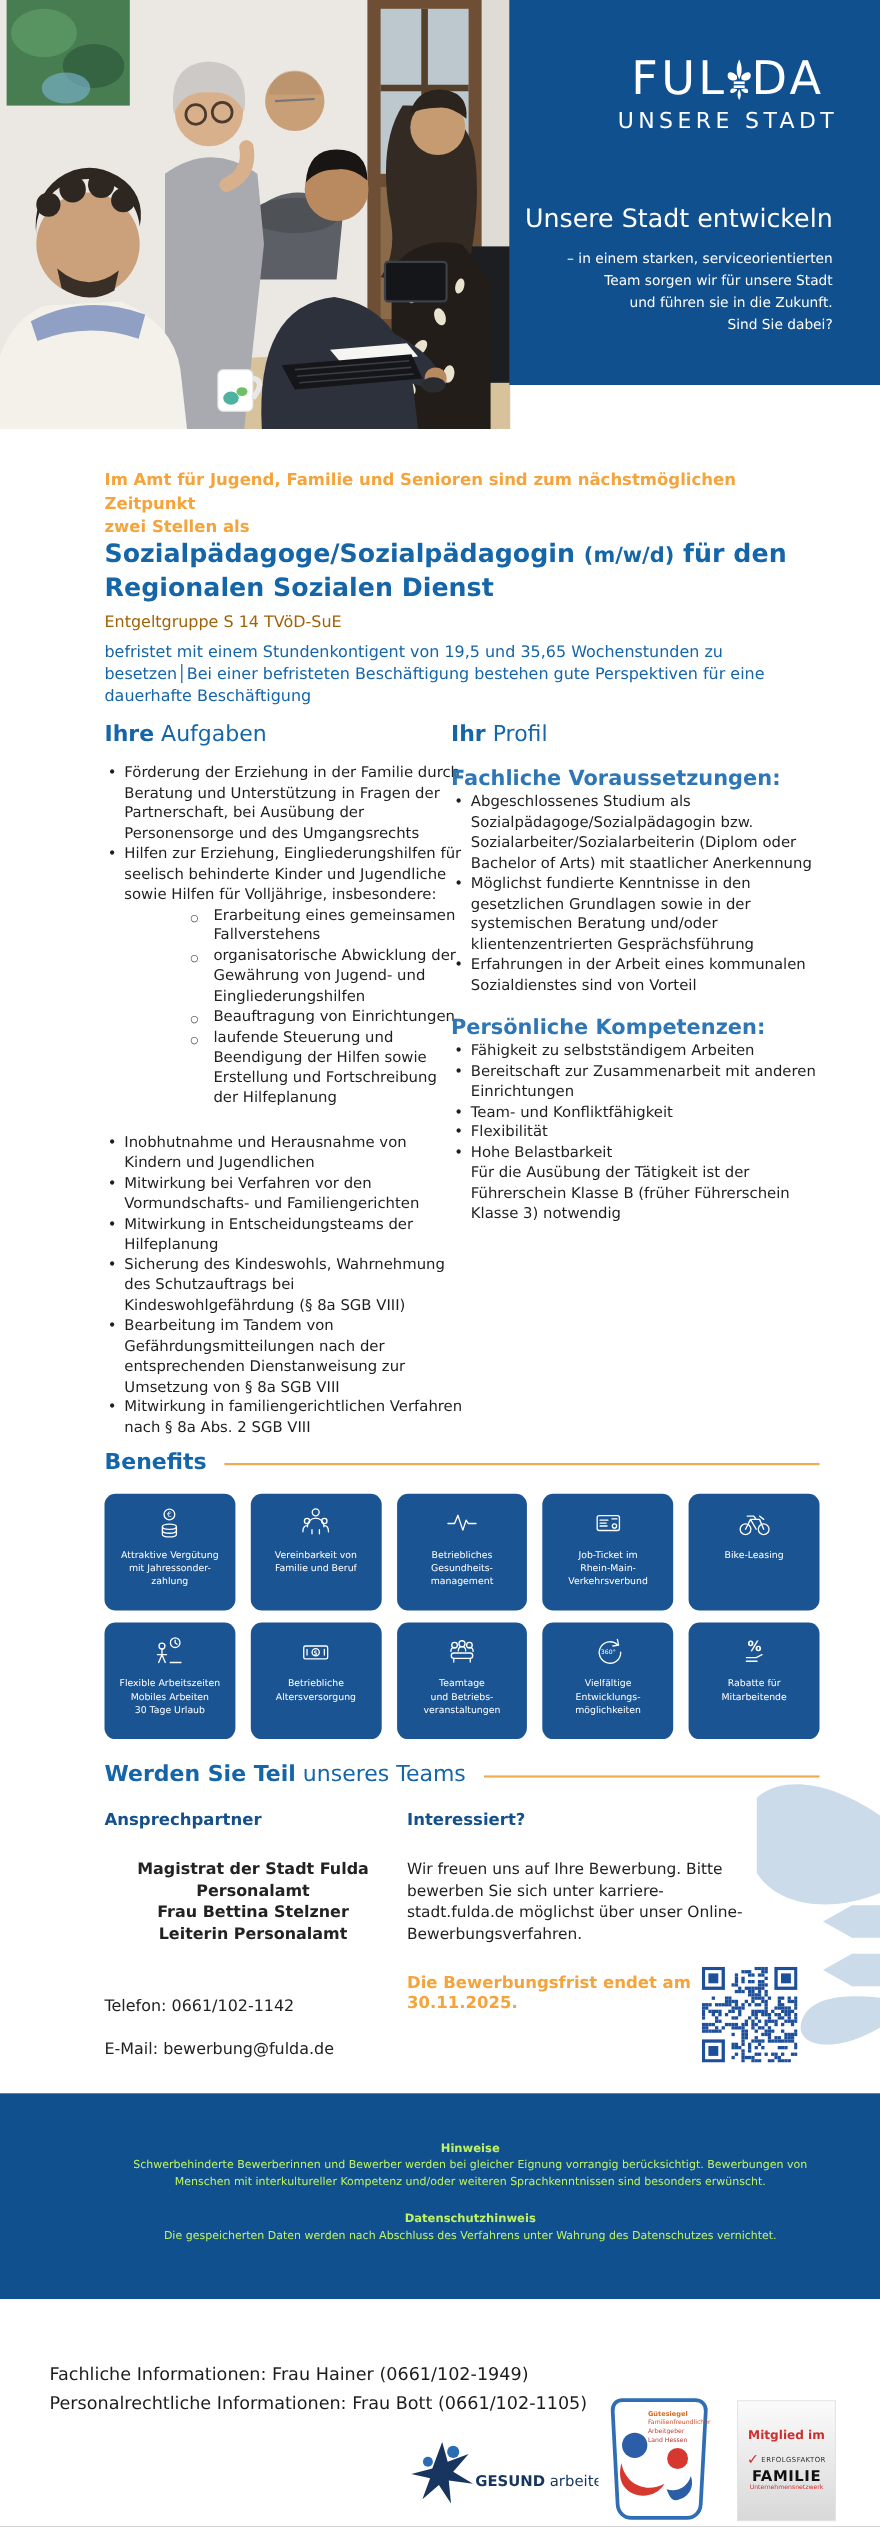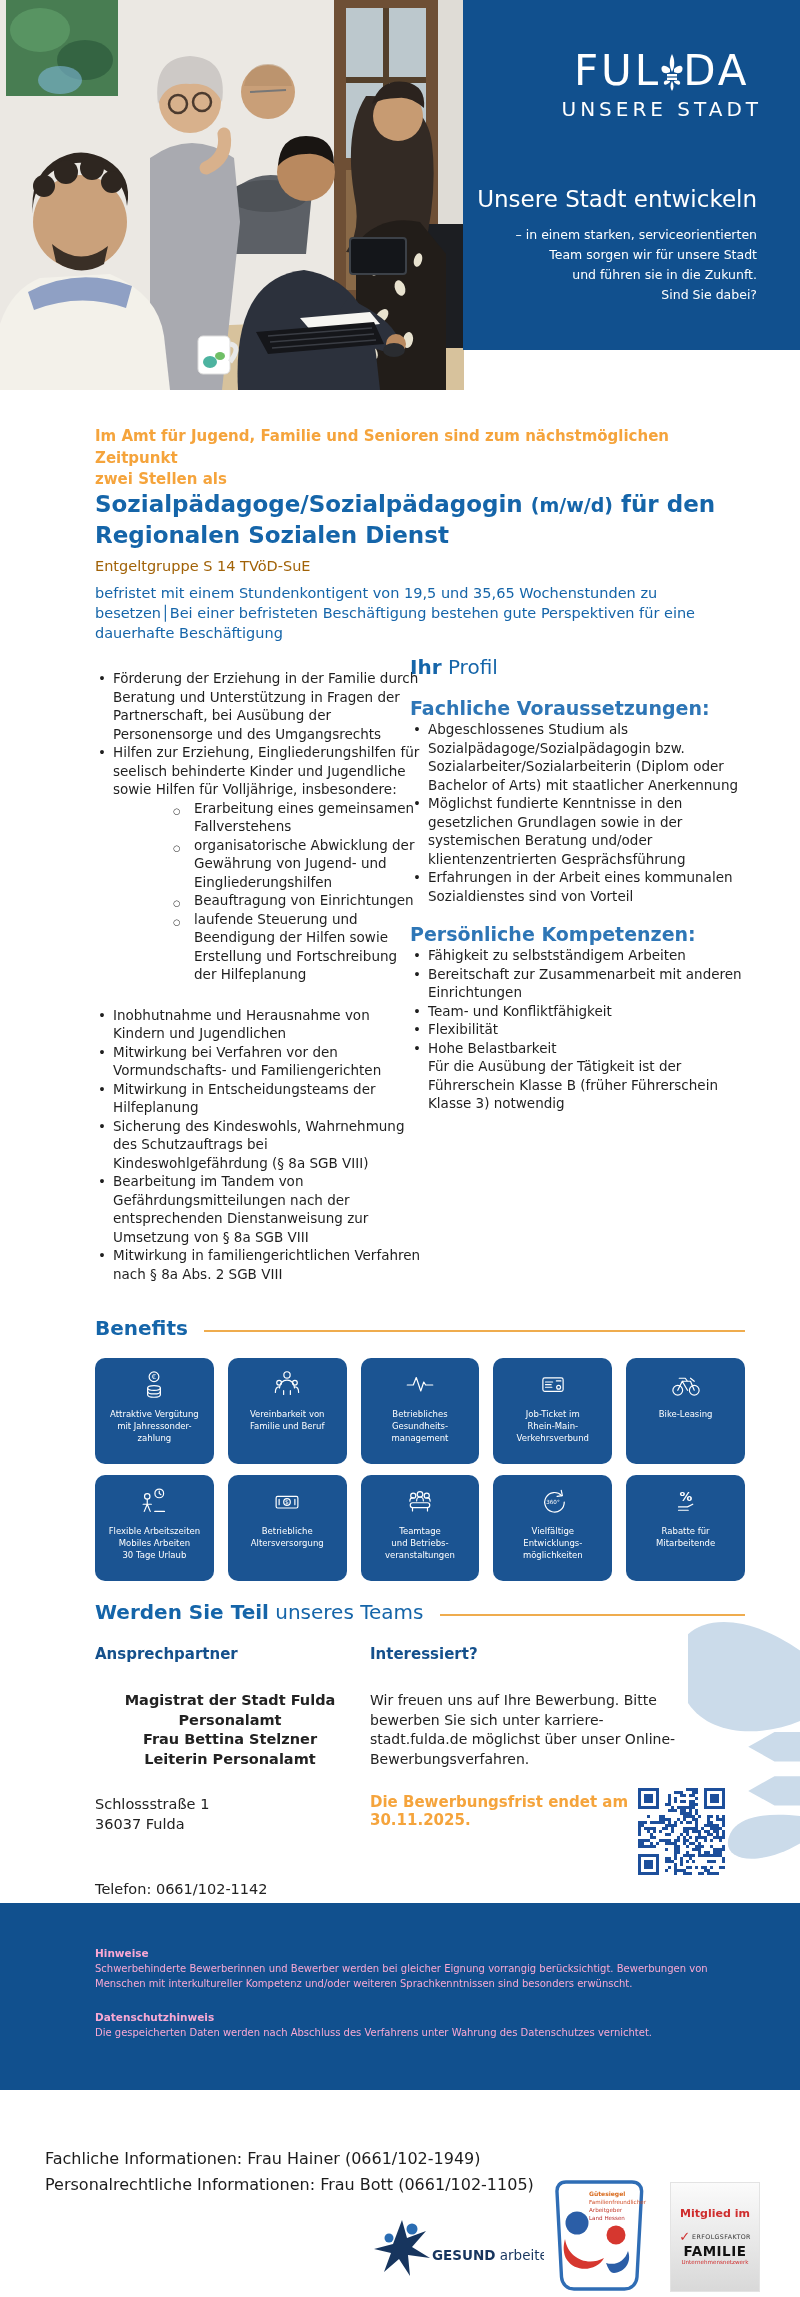--- a/index.html
+++ b/index.html
@@ -66,21 +66,21 @@
   .c-head{color:#14508C;font-weight:bold;font-size:15px;}
   .c-block{font-size:14.5px;line-height:19.5px;white-space:pre-line;}
   .bold{font-weight:bold;text-align:center;}
   .mt28{margin-top:28px;} .mt24{margin-top:26px;} .mt26{margin-top:26px;}
   .interest-text{font-size:14px;line-height:19.5px;margin-top:28px;}
   .deadline{color:#F5A43C;font-weight:bold;font-size:15px;margin-top:24px;}
   .qr{left:638px;top:1788px;width:87px;height:87px;z-index:3;}
   .watermark{left:688px;top:1428px;width:200px;height:478px;z-index:1;pointer-events:none;}
 
   
-  .footer{left:0;top:1903px;width:800px;height:187px;background:#11508E;color:#f9a8d4;z-index:4;}
+  .footer{left:0;top:1903px;width:800px;height:187px;background:#11508E;color:#bef264;z-index:4;text-align:center;}
   .footer-inner{position:absolute;left:95px;top:44px;width:665px;}
   .f-label{font-size:10.5px;font-weight:bold;}
   .f-text{font-size:10px;line-height:15px;margin-top:2px;}
   .f-gap{margin-top:20px;}
 
   
   .bottom-info{left:45px;top:2146px;font-size:16px;line-height:26px;color:#1c1c1c;white-space:pre-line;}
   .gesund-logo{left:372px;top:2216px;width:172px;height:72px;}
   .seal-logo{left:551px;top:2179px;width:96px;height:113px;}
   .ef-badge{left:670px;top:2182px;width:90px;height:110px;
@@ -205,20 +205,21 @@
 
   <div class="abs intro">Im Amt für Jugend, Familie und Senioren sind zum nächstmöglichen Zeitpunkt
 zwei Stellen als</div>
   <div class="abs job-title">
     <span>Sozialpädagoge/Sozialpädagogin </span><span class="mwd">(m/w/d)</span><span> für den Regionalen Sozialen Dienst</span>
   </div>
   <div class="abs grade">Entgeltgruppe S 14 TVöD-SuE</div>
   <div class="abs details">befristet mit einem Stundenkontigent von 19,5 und 35,65 Wochenstunden zu besetzen│Bei einer befristeten Beschäftigung bestehen gute Perspektiven für eine dauerhafte Beschäftigung</div>
 
   <div class="abs tasks-col">
+    <div class="col-head"><b>Ihre</b><span> Aufgaben</span></div>
     <ul class="blist" id="tasks-list">
         <li>Förderung der Erziehung in der Familie durch Beratung und Unterstützung in Fragen der Partnerschaft, bei Ausübung der Personensorge und des Umgangsrechts</li>
         <li>Hilfen zur Erziehung, Eingliederungshilfen für seelisch behinderte Kinder und Jugendliche sowie Hilfen für Volljährige, insbesondere:<ul class="sublist">
             <li>Erarbeitung eines gemeinsamen Fallverstehens</li>
             <li>organisatorische Abwicklung der Gewährung von Jugend- und Eingliederungshilfen</li>
             <li>Beauftragung von Einrichtungen</li>
             <li>laufende Steuerung und Beendigung der Hilfen sowie Erstellung und Fortschreibung der Hilfeplanung</li>
           </ul></li>
         <li>Inobhutnahme und Herausnahme von Kindern und Jugendlichen</li>
         <li>Mitwirkung bei Verfahren vor den Vormundschafts- und Familiengerichten</li>
@@ -375,22 +376,20 @@
       <path d="M2 15 C8 20 13 18.5 11 15.5 C9.5 13.5 5 14 2 14.6 Z"></path>
     </g>
   </svg>
 
   <div class="abs contact-left">
     <div class="c-head">Ansprechpartner</div>
     <div class="c-block bold mt28">Magistrat der Stadt Fulda
 Personalamt
 Frau Bettina Stelzner
 Leiterin Personalamt</div>
-    <div class="c-block mt24">Schlossstraße 1
-36037 Fulda</div>
     <div class="c-block mt26">
       <div>Telefon: 0661/102-1142</div>
       <div>E-Mail: bewerbung@fulda.de</div>
     </div>
   </div>
   <div class="abs contact-right">
     <div class="c-head">Interessiert?</div>
     <div class="interest-text">Wir freuen uns auf Ihre Bewerbung. Bitte bewerben Sie sich unter karriere-stadt.fulda.de möglichst über unser Online-Bewerbungsverfahren.</div>
     <div class="deadline">Die Bewerbungsfrist endet am 30.11.2025.</div>
   </div>

